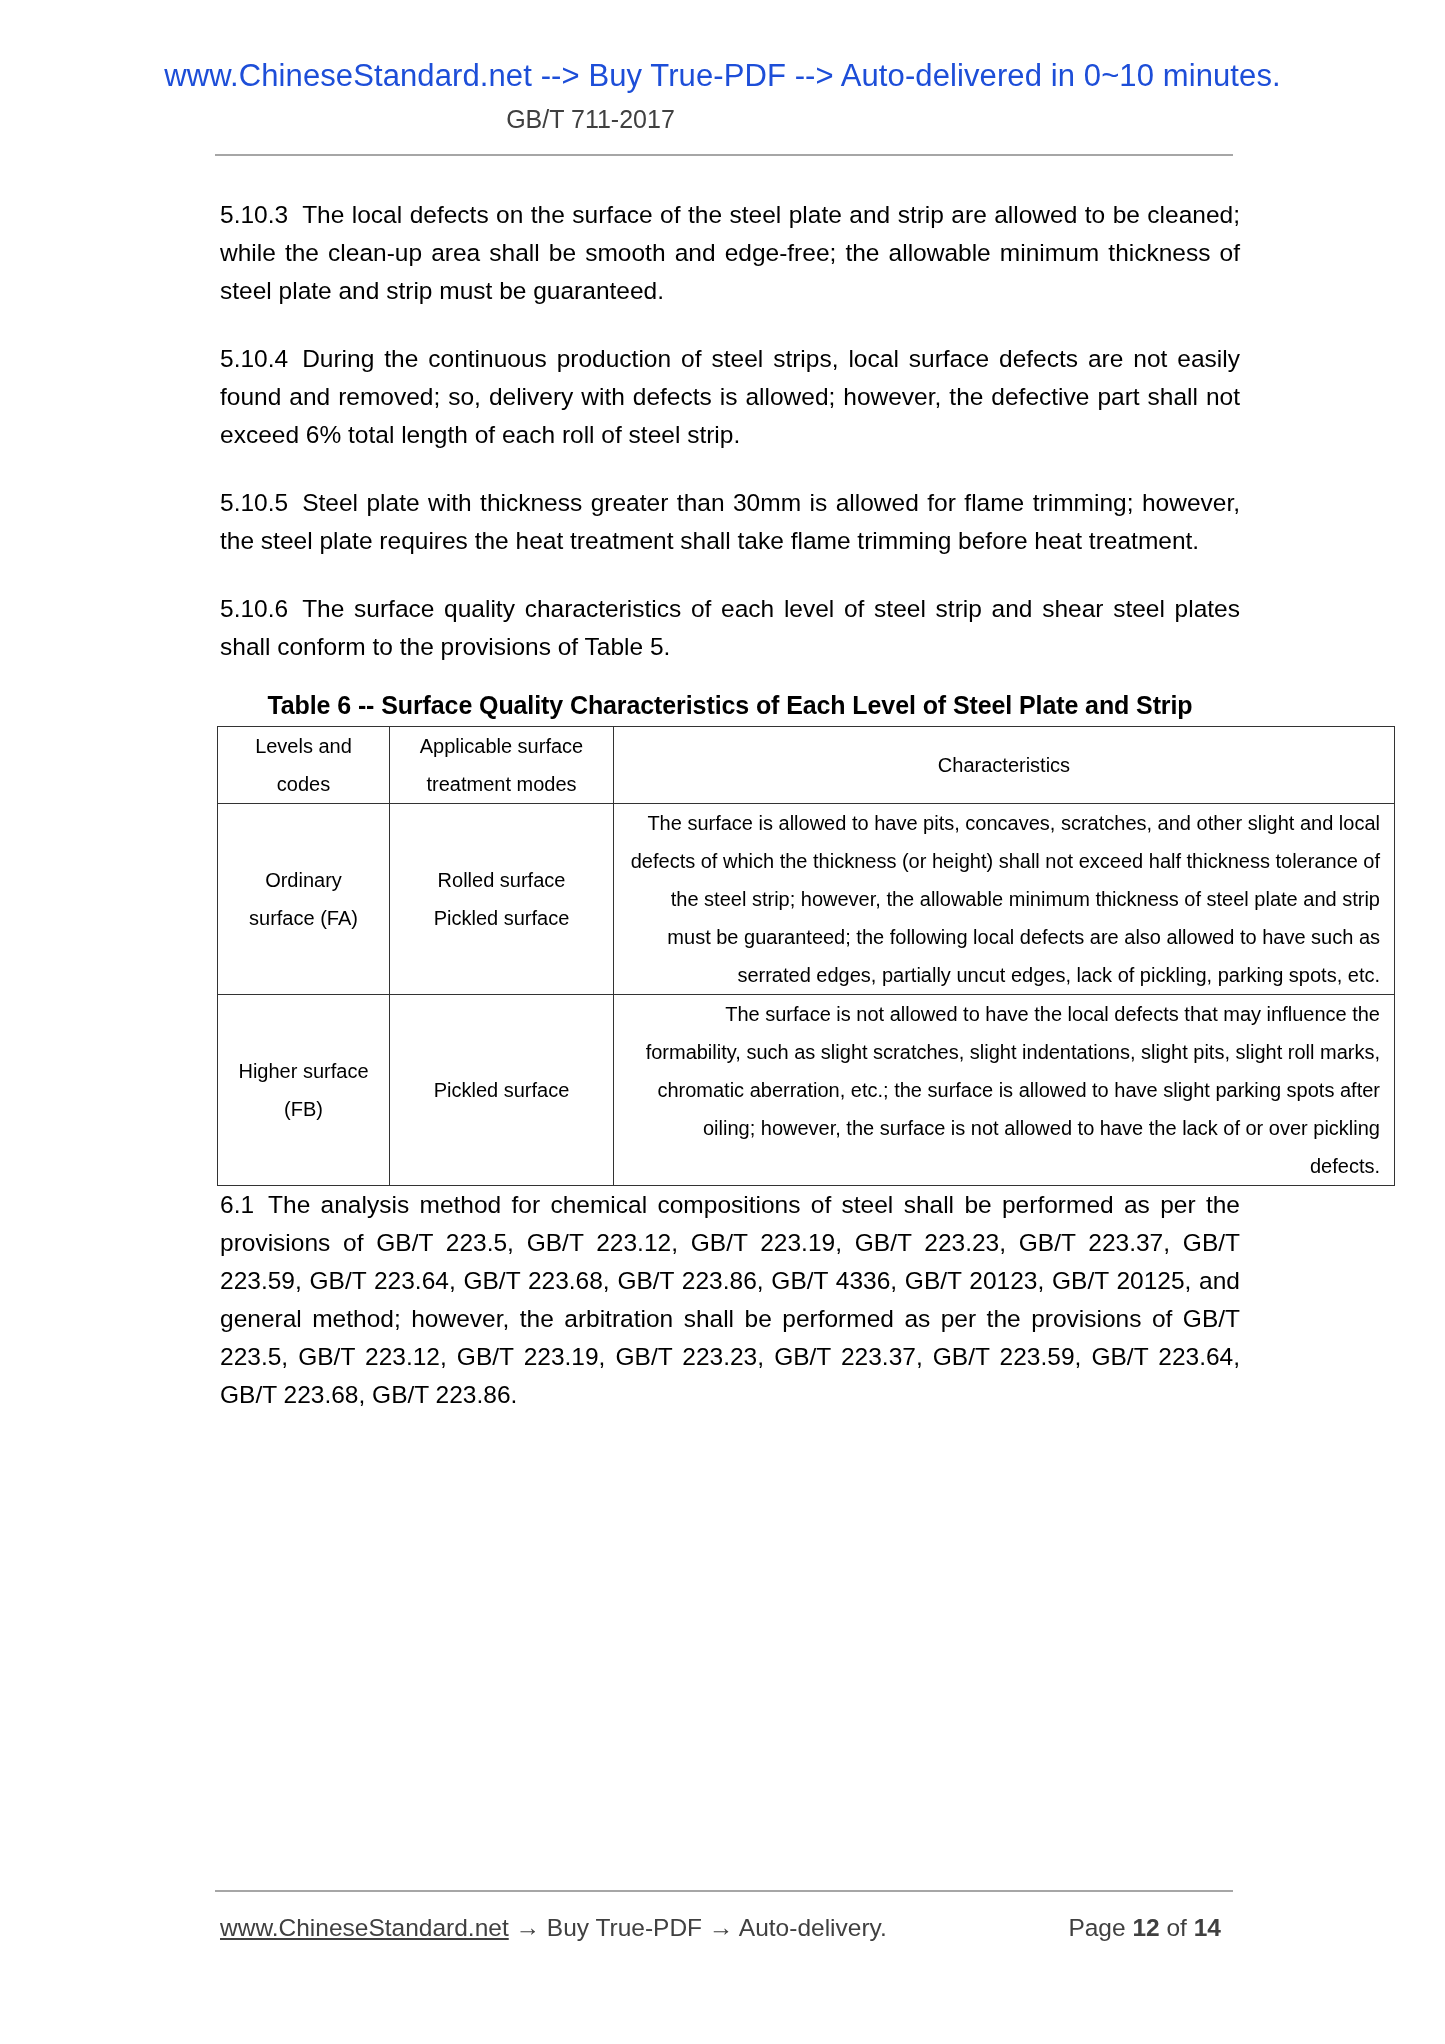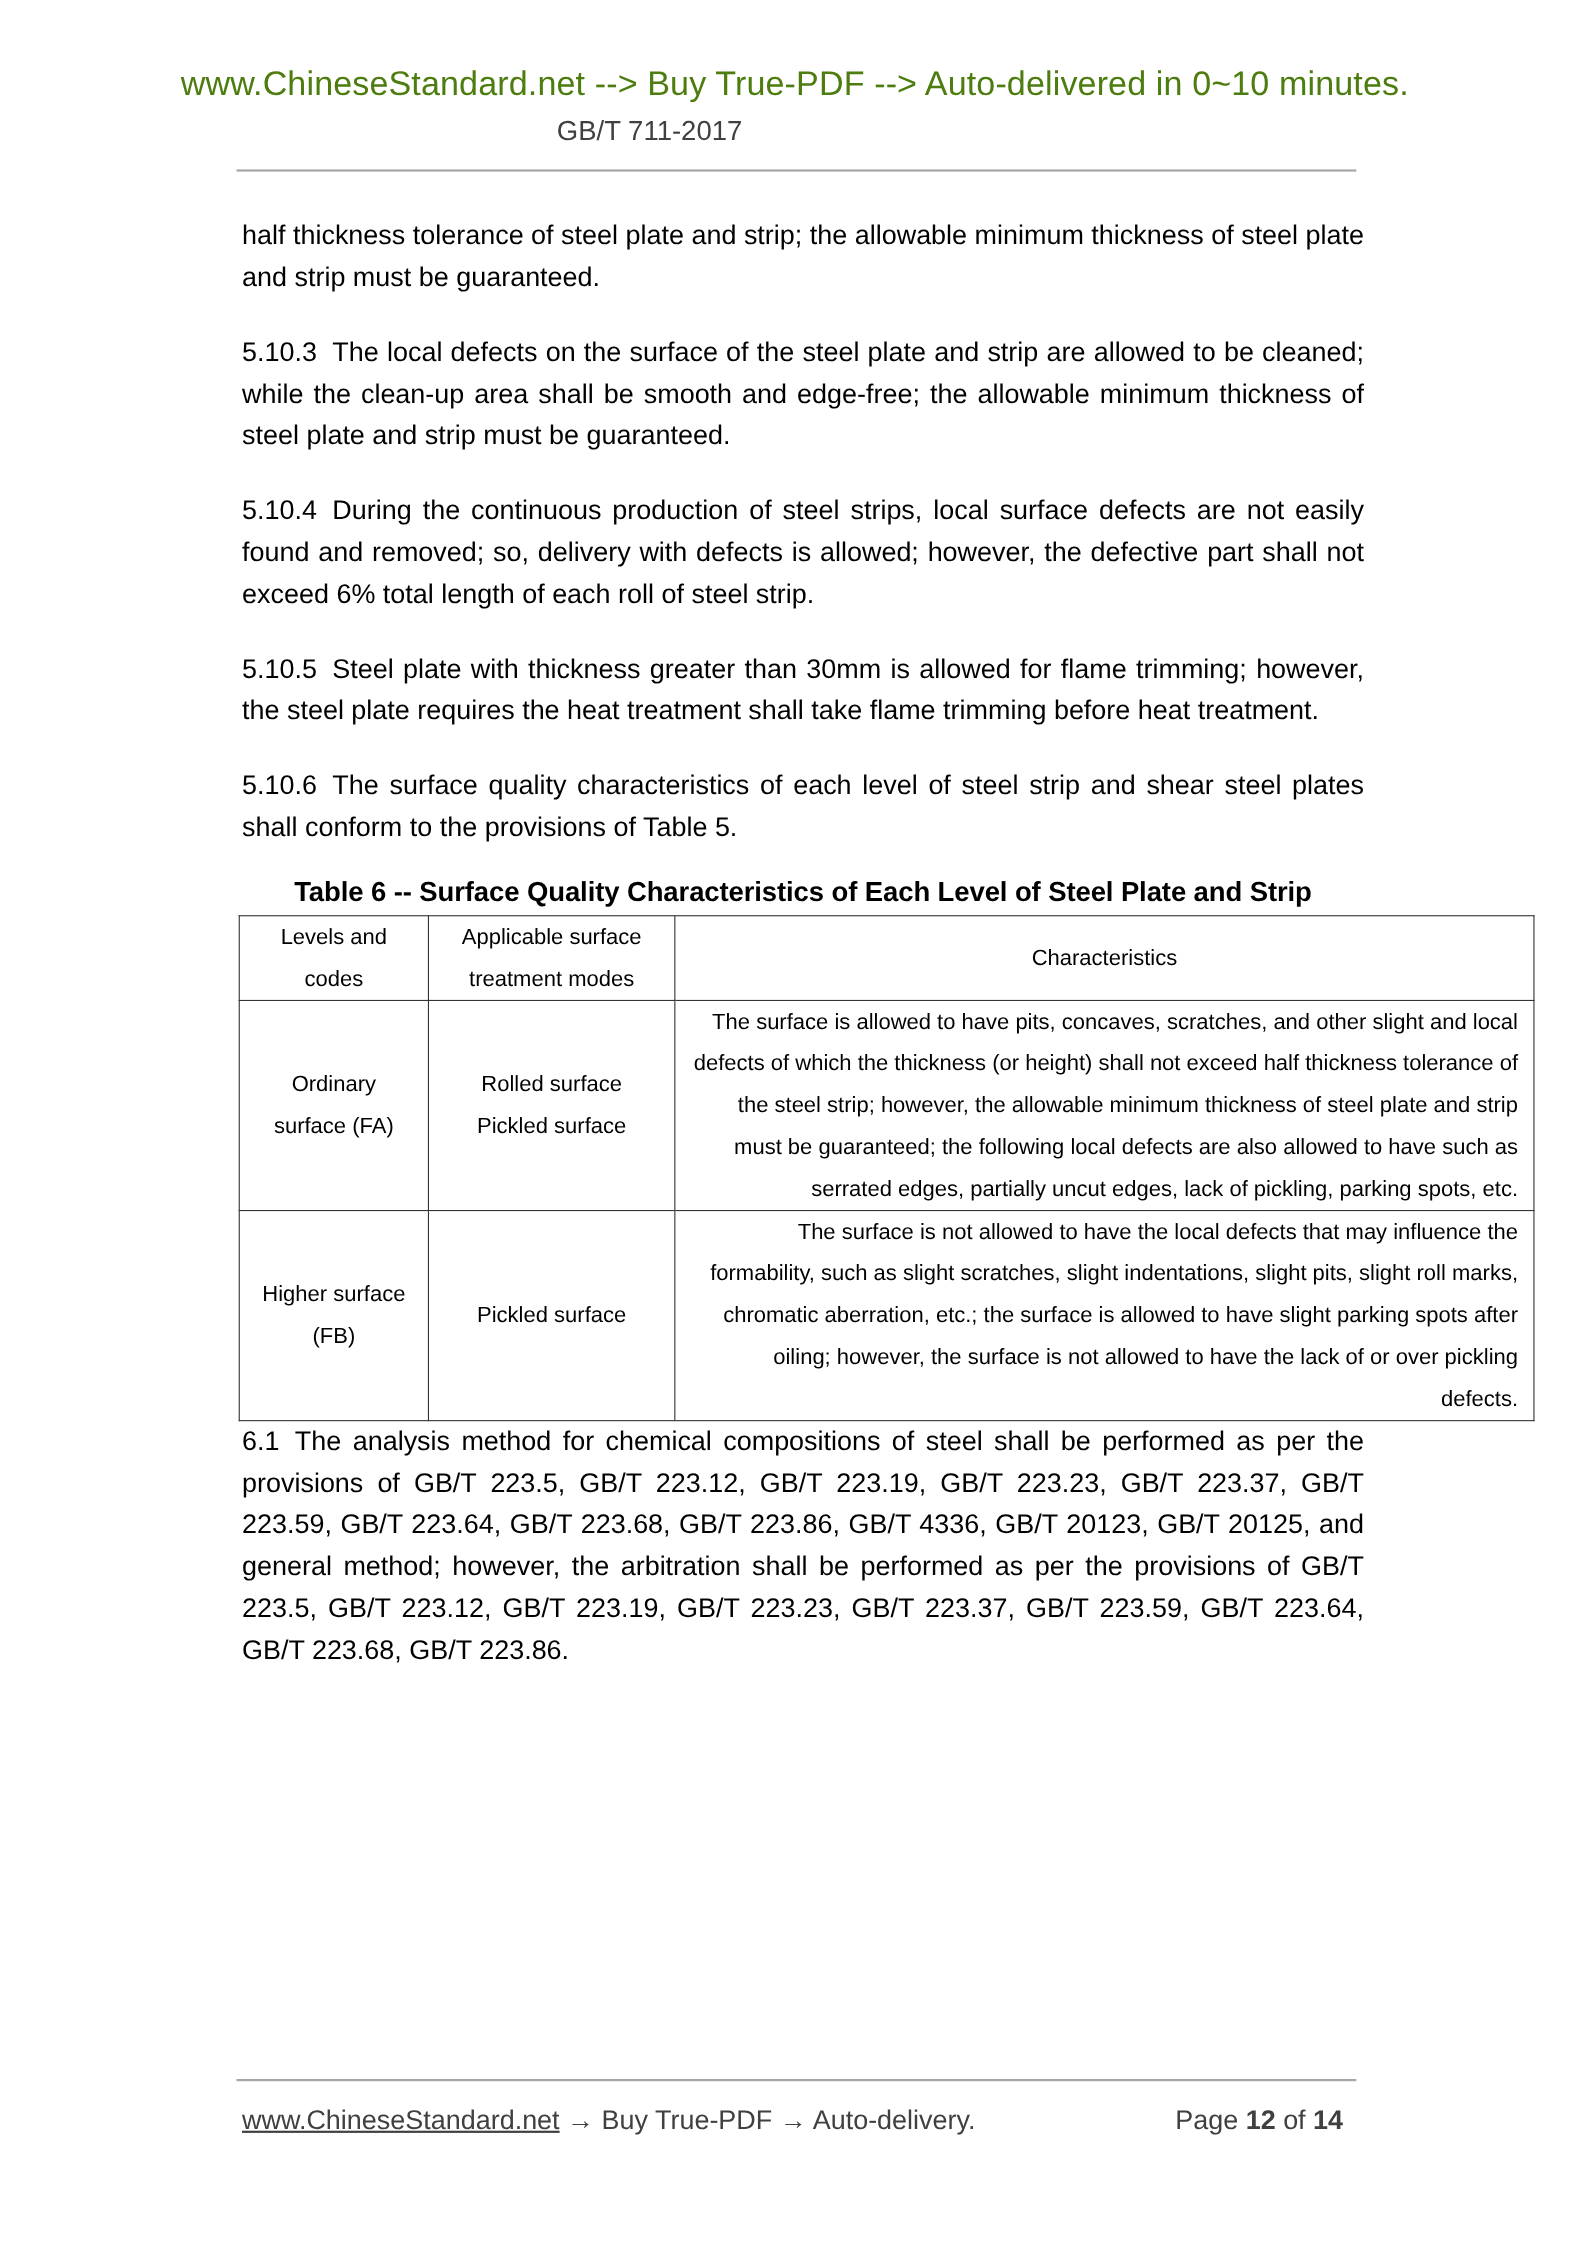--- a/index.html
+++ b/index.html
@@ -2,21 +2,21 @@
 <html><head>
 <meta charset="utf-8">
 <style>
   html, body { margin: 0; padding: 0; background: #ffffff; }
   body {
     width: 1445px; height: 2044px; position: relative; overflow: hidden;
     font-family: "Liberation Sans", sans-serif; color: #000;
   }
   .hdr-top {
     position: absolute; left: 0; width: 1445px; top: 58px; text-align: center;
-    font-size: 31px; color: #4d7c0f; letter-spacing: 0.1px;
+    font-size: 31px; color: #1d4ed8; letter-spacing: 0.1px;
   }
   .hdr-sub {
     position: absolute; left: 0; width: 1181px; top: 105px; text-align: center;
     font-size: 25px; color: #404040;
   }
   .hdr-rule {
     position: absolute; left: 215px; width: 1018px; top: 154px; height: 0;
     border-top: 2px solid #a6a6a6;
   }
   .content {
@@ -59,21 +59,20 @@
   .footer-right b { font-weight: bold; }
 </style>
 </head>
 <body>
 
 <div class="hdr-top">www.ChineseStandard.net --&gt; Buy True-PDF --&gt; Auto-delivered in 0~10 minutes.</div>
 <div class="hdr-sub">GB/T 711-2017</div>
 <div class="hdr-rule"></div>
 
 <div class="content">
-  <p class="para first">half thickness tolerance of steel plate and strip; the allowable minimum thickness of steel plate and strip must be guaranteed.</p>
 
   <p class="para">
     <span class="clause-num">5.10.3</span><span>The local defects on the surface of the steel plate and strip are allowed to be cleaned; while the clean-up area shall be smooth and edge-free; the allowable minimum thickness of steel plate and strip must be guaranteed.</span>
   </p>
   <p class="para">
     <span class="clause-num">5.10.4</span><span>During the continuous production of steel strips, local surface defects are not easily found and removed; so, delivery with defects is allowed; however, the defective part shall not exceed 6% total length of each roll of steel strip.</span>
   </p>
   <p class="para">
     <span class="clause-num">5.10.5</span><span>Steel plate with thickness greater than 30mm is allowed for flame trimming; however, the steel plate requires the heat treatment shall take flame trimming before heat treatment.</span>
   </p>

